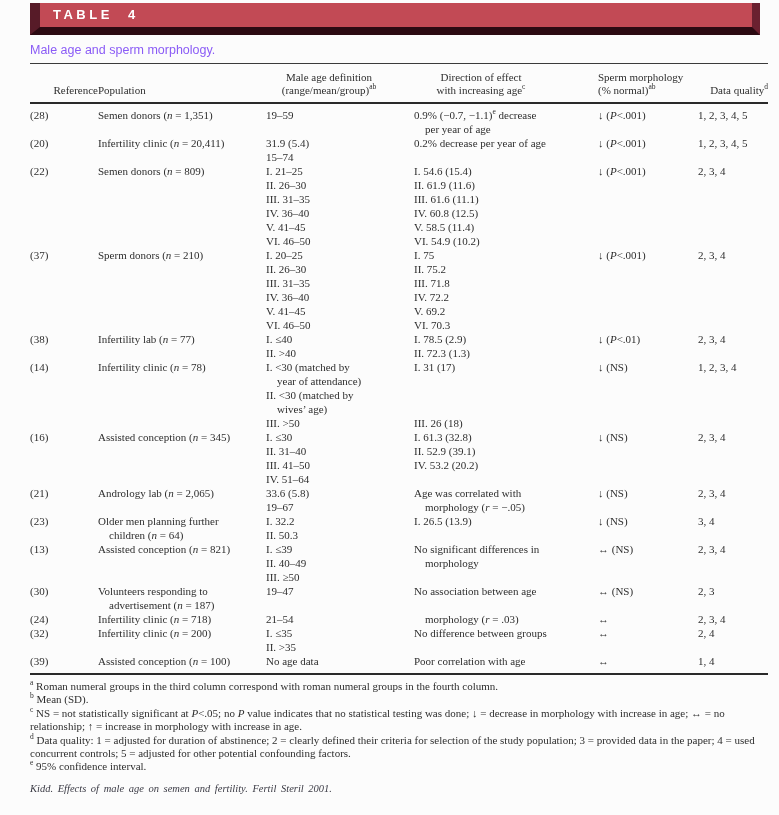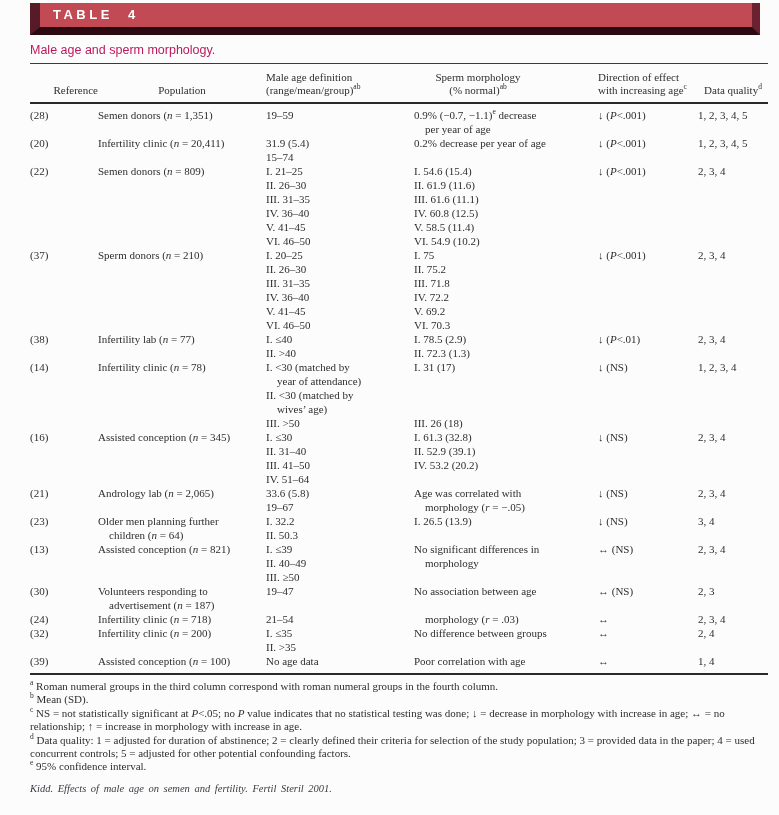--- a/index.html
+++ b/index.html
@@ -8,36 +8,36 @@
 
   
   .banner{margin:3px 0 0 30px;width:712px;height:24px;background:#c24a55;
           border-left:10px solid #571b28;border-right:8px solid #6b2130;
           border-bottom:8px solid #2c0a12;}
   .banner-label{display:block;font-family:"Liberation Sans",sans-serif;font-weight:bold;
           font-size:13px;line-height:24px;color:#ffffff;letter-spacing:3.5px;
           word-spacing:8px;padding-left:13px;}
 
   .title{margin:8px 0 0 30px;font-family:"Liberation Sans",sans-serif;
-         font-size:12.5px;color:#be185d;}
+         font-size:12.5px;color:#8b5cf6;}
 
   .rule{margin-left:30px;width:738px;}
   .rule.thin{border-top:1.5px solid #3b3b3b;margin-top:6px;}
   .rule.thick{border-top:2px solid #2a2a2a;}
 
   .grid{display:grid;grid-template-columns:68px 168px 148px 184px 98px 72px;
         margin-left:30px;width:738px;}
   .thead{padding:7px 0 5px;font-size:11px;line-height:13px;align-items:end;}
   .hcell{white-space:nowrap;}
   .hcell.c0{text-align:right;}
-  .hcell.c1{text-align:center;font-family:Liberation Serif, serif;}
-  .hcell.c2{text-align:left;padding-right:22px;}
+  .hcell.c1{font-family:Liberation Serif, serif;}
+  .hcell.c2{text-align:center;padding-right:22px;}
   .hcell.c3{text-align:center;padding-right:56px;}
   .hcell.c4{text-align:center;padding-right:50px;}
-  .hcell.c5{text-align:center;padding-left:2px;}
+  .hcell.c5{text-align:right;padding-left:2px;}
 
   .tbody{margin-left:30px;width:744px;padding:4px 0 5px;}
   .row{display:grid;grid-template-columns:68px 168px 148px 184px 98px 78px;
        font-size:11px;line-height:14px;}
   .cell .ln{white-space:nowrap;}
   .cell.c5{padding-left:2px;}
   .ln.ind{padding-left:11px;}
 
   sup{font-size:7.5px;line-height:0;vertical-align:super;letter-spacing:0;}
 
@@ -64,27 +64,27 @@
       <div class="hcell c0">
         <div class="ln">Reference</div>
       </div>
       <div class="hcell c1">
         <div class="ln">Population</div>
       </div>
       <div class="hcell c2">
         <div class="ln">Male age definition</div>
         <div class="ln">(range/mean/group)<sup>ab</sup></div>
       </div>
+      <div class="hcell c4">
+        <div class="ln">Direction of effect</div>
+        <div class="ln">with increasing age<sup>c</sup></div>
+      </div>
       <div class="hcell c3">
         <div class="ln">Sperm morphology</div>
         <div class="ln">(% normal)<sup>ab</sup></div>
-      </div>
-      <div class="hcell c4">
-        <div class="ln">Direction of effect</div>
-        <div class="ln">with increasing age<sup>c</sup></div>
       </div>
       <div class="hcell c5">
         <div class="ln">Data quality<sup>d</sup></div>
       </div>
     </div>
 
   <div class="rule thick"></div>
 
   <div class="tbody" id="tbody">
       <div class="row">

